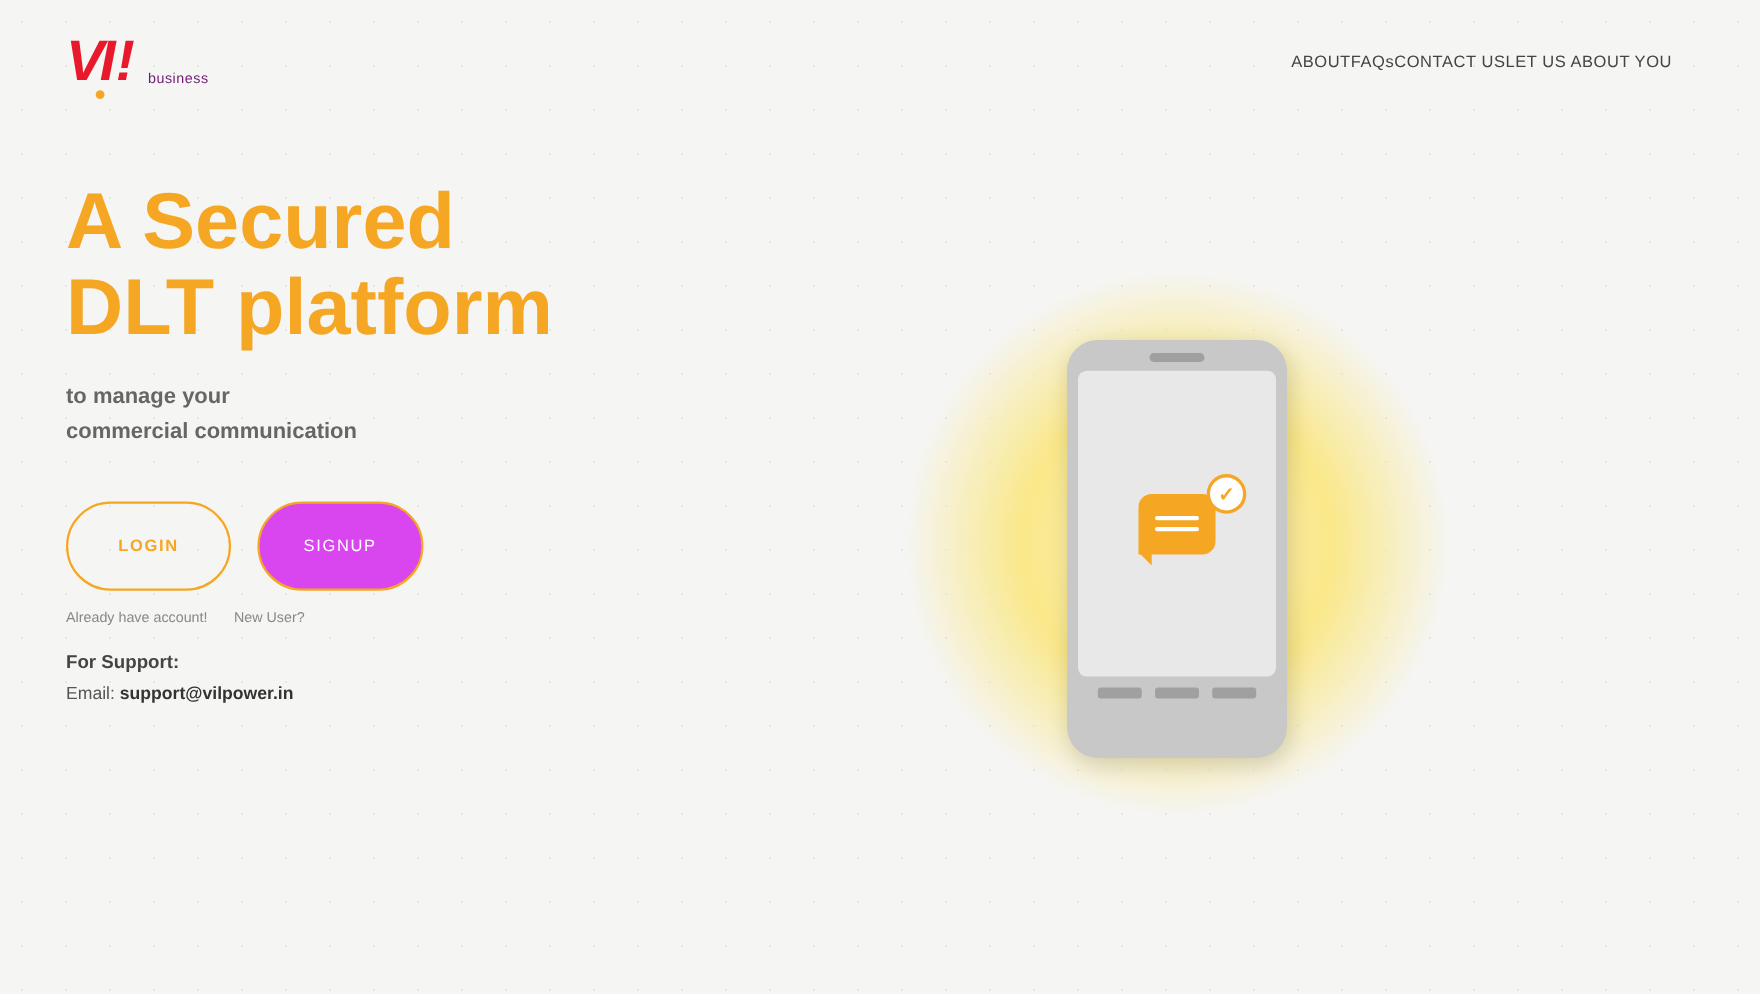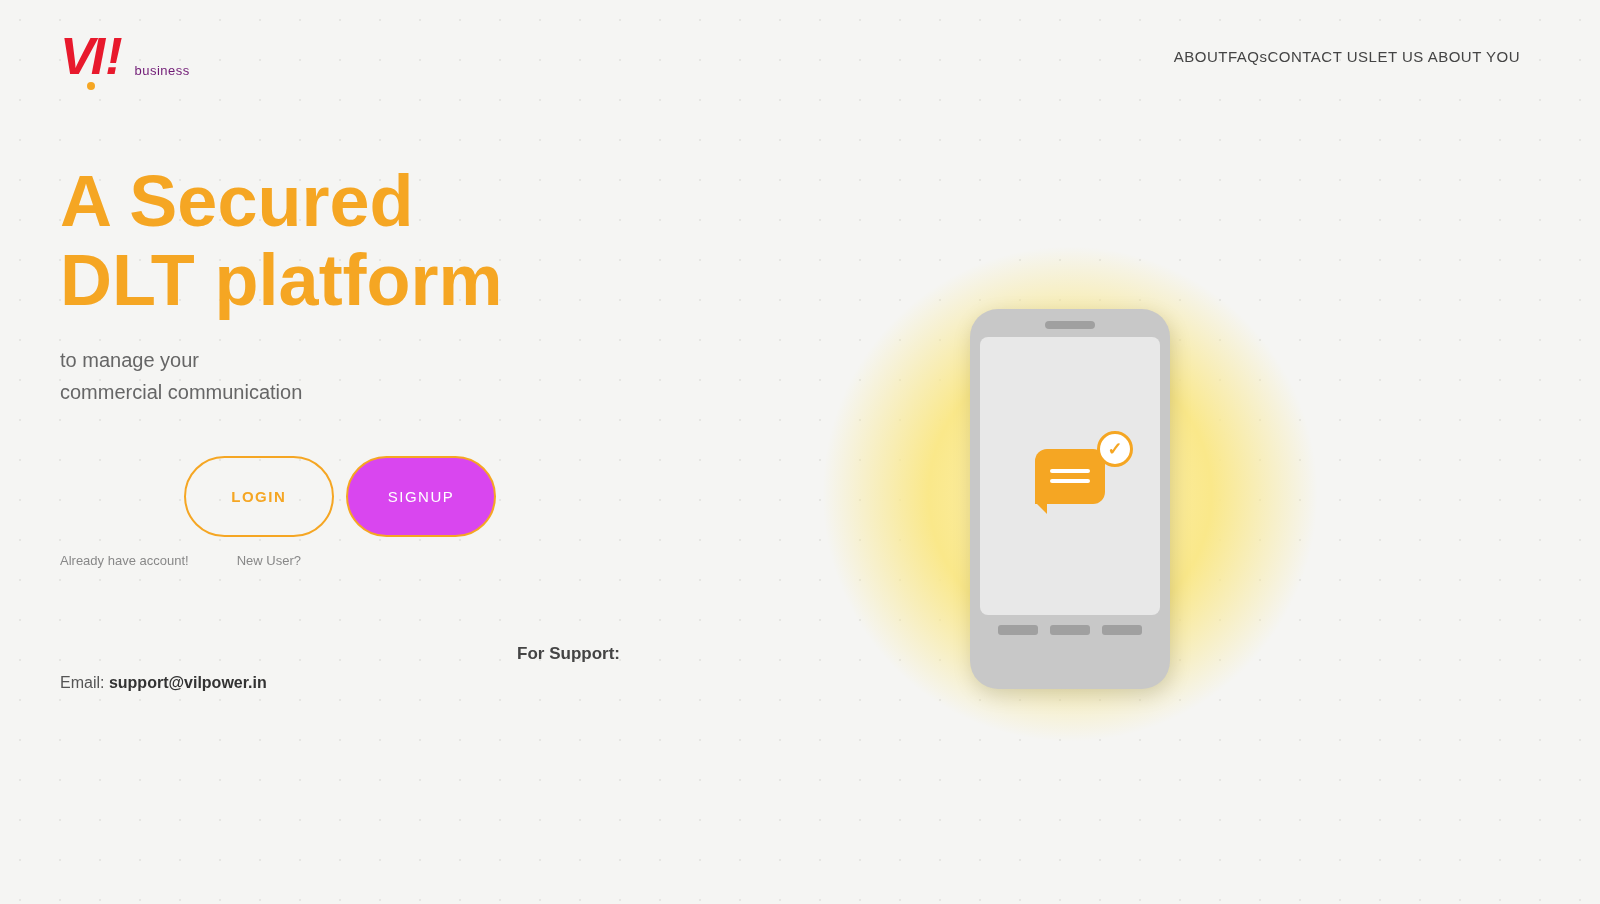--- a/index.html
+++ b/index.html
@@ -126,28 +126,27 @@
       color: #f5a623;
       line-height: 1.1;
       margin-bottom: 24px;
     }
 
     .hero-subtitle {
       font-size: 20px;
       color: #666;
       line-height: 1.6;
       margin-bottom: 48px;
-      font-weight: 400;
+      font-weight: 700;
     }
 
     .btn-group {
       display: flex;
-      gap: 12px;
+      gap: 24px;
       margin-bottom: 16px;
-      justify-content: center;
     }
 
     .btn-login {
       padding: 14px 40px;
       border: 2px solid #f5a623;
       border-radius: 50px;
       background: transparent;
       color: #f5a623;
       font-size: 15px;
       font-weight: 700;
@@ -166,39 +165,38 @@
       font-size: 15px;
       font-weight: 400;
       letter-spacing: 1.5px;
       cursor: pointer;
       min-width: 150px;
       text-align: center;
     }
 
     .btn-captions {
       display: flex;
-      gap: 48px;
-      margin-bottom: 76px;
+      gap: 24px;
+      margin-bottom: 24px;
     }
 
     .btn-caption {
       font-size: 13px;
       color: #888;
     }
 
     .support-section {
       margin-top: 20px;
     }
 
     .support-title {
       font-size: 17px;
       font-weight: 700;
       color: #444;
       margin-bottom: 10px;
-      text-align: right;
     }
 
     .support-phone {
       font-size: 16px;
       color: #555;
       margin-bottom: 4px;
     }
 
     .support-phone strong {
       color: #333;

